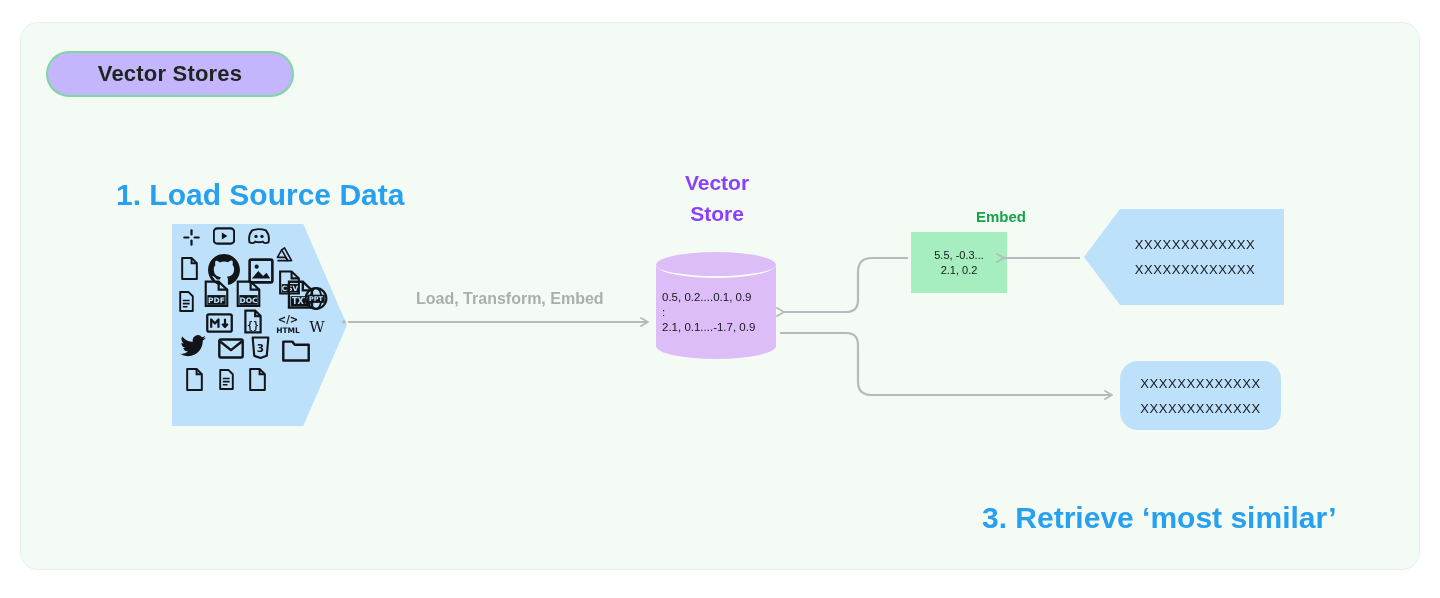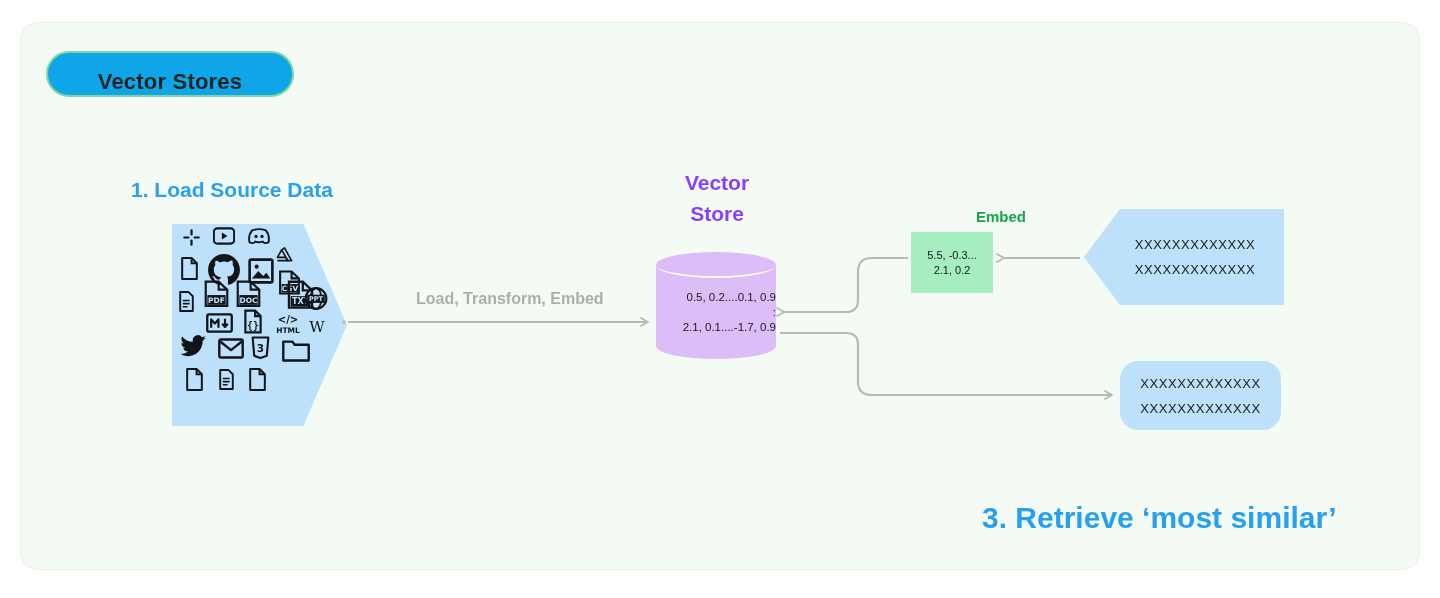--- a/index.html
+++ b/index.html
@@ -33,43 +33,43 @@
     box-sizing: border-box;
   }
 
   
   .title-pill {
     position: absolute;
     left: 46px;
     top: 51px;
     width: 248px;
     height: 46px;
-    background: #0ea5e9;
+    background: #c4b5fd;
     border: 2px solid #7dd89f;
     border-radius: 23px;
     display: flex;
-    align-items: flex-end;
+    align-items: center;
     justify-content: center;
     box-sizing: border-box;
   }
   .title-pill span {
     font-size: 22px;
     font-weight: bold;
     color: #1e2421;
     letter-spacing: 0.2px;
   }
 
   
   .heading {
     position: absolute;
     font-weight: bold;
     color: #28a0f0;
     white-space: nowrap;
   }
-  #heading-load   { left: 131px; top: 178px; font-size: 21px; }
+  #heading-load   { left: 116px; top: 178px; font-size: 30px; }
   #heading-query  { left: 1011px; top: 127px; font-size: 23px; }
   #heading-retrieve { left: 982px; top: 477px; font-size: 30px; margin-top: 24px; }
 
   
   #vs-caption {
     position: absolute;
     left: 659px;
     top: 167px;
     width: 116px;
     text-align: center;
@@ -142,43 +142,44 @@
     width: 120px; height: 26px;
     background: #ddbdf7;
     border-bottom: 2px solid #fbfdfb;
     border-radius: 50%;
     box-sizing: border-box;
   }
   #cyl-text {
     position: absolute;
     left: 0; top: 38px;
     width: 120px;
-    text-align: right;
+    text-align: left;
     font-size: 11.5px;
     color: #16191c;
     line-height: 15px;
     white-space: nowrap;
+    padding-left: 6px;
   }
 
   
   #embed-label {
     position: absolute;
     left: 958px;
     top: 208px;
     width: 86px;
     text-align: center;
     font-size: 15px;
     font-weight: bold;
     color: #16a34a;
   }
   #embed-box {
     position: absolute;
     left: 911px;
     top: 232px;
-    width: 82px;
+    width: 96px;
     height: 61px;
     background: #a6eec0;
     display: flex;
     flex-direction: column;
     align-items: center;
     justify-content: center;
   }
   #embed-box div {
     font-size: 11px;
     color: #16191c;

